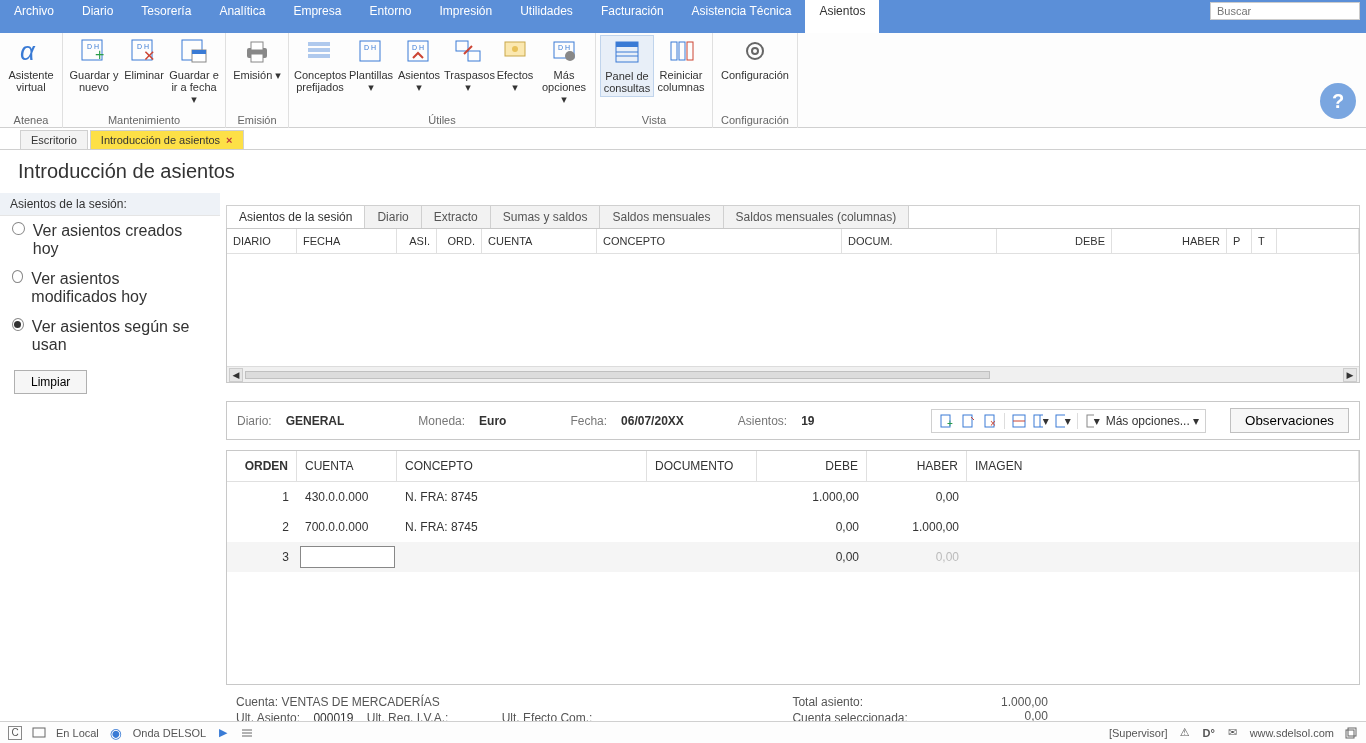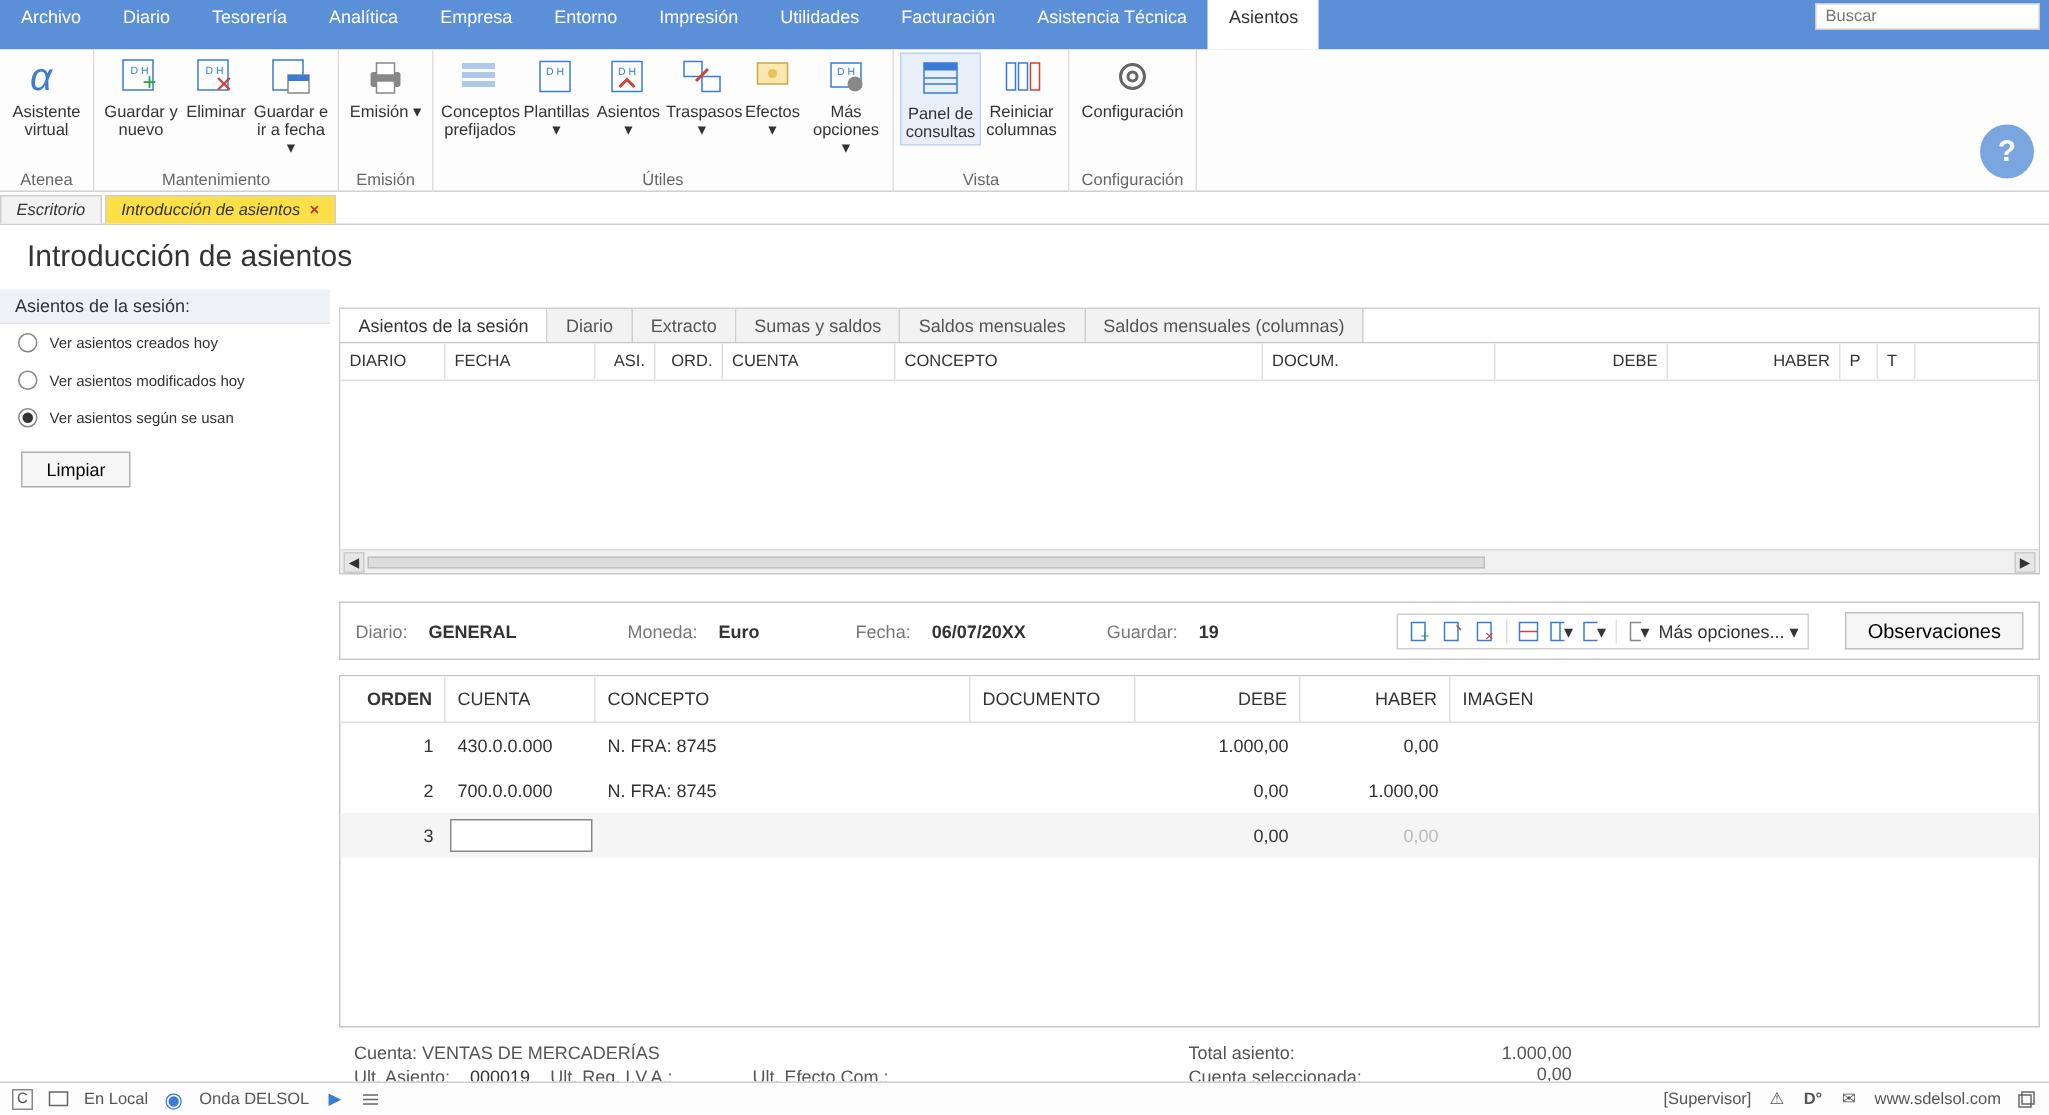--- a/index.html
+++ b/index.html
@@ -19,34 +19,34 @@
   .rgroup .label { text-align: center; font-size: 11px; color: #666; padding-bottom: 2px; }
   .rbtn { width: 54px; text-align: center; padding: 2px 1px; cursor: pointer; font-size: 11px; line-height: 12px; }
   .rbtn.active { background: #e8eff8; border: 1px solid #c0d4ec; }
   .rbtn .ico { width: 32px; height: 28px; margin: 0 auto 4px auto; display: flex; align-items: center; justify-content: center; }
   .rbtn .txt { display: block; }
   svg { display: block; }
 
   .help-circle { position: absolute; right: 10px; top: 50px; width: 36px; height: 36px; border-radius: 50%; background: #7aa6e0; display:flex; align-items:center; justify-content:center; color:#fff; font-size:20px; font-weight:bold; cursor:pointer;}
 
   
-  .doctabs { height: 22px; border-bottom: 1px solid #d0d0d0; display: flex; align-items: flex-end; padding-left: 0; gap: 2px; font-style: italic; }
+  .doctabs { height: 22px; border-bottom: 1px solid #d0d0d0; display: flex; align-items: flex-end; padding-left: 20px; gap: 2px; }
   .doctab { padding: 3px 10px; font-size: 11px; border: 1px solid #d0d0d0; border-bottom: none; background: #f3f3f3; cursor: pointer; }
   .doctab.active { background: #fde047; }
   .doctab .close { margin-left: 6px; color: #bf3b3b; font-weight: bold; }
 
   
   .main { display: flex; height: 580px; }
   .sidepanel { width: 220px; padding: 0; }
   .content { flex: 1; padding: 0 6px; }
 
   .page-title { font-size: 20px; font-weight: 400; padding: 10px 0 10px 18px; color: #333; }
 
   .side-head { background: #eef2f7; padding: 4px 10px; font-size: 12px; border-bottom: 1px solid #e5e5e5; }
-  .radio-row { padding: 6px 12px; display: flex; align-items: flex-end; gap: 8px; font-size: 10px; }
+  .radio-row { padding: 6px 12px; display: flex; align-items: flex-start; gap: 8px; font-size: 16px; }
   .radio { width: 13px; height: 13px; border: 1px solid #888; border-radius: 50%; display:inline-flex; align-items:center; justify-content:center; }
   .radio.checked::after { content: ""; width: 7px; height: 7px; background: #333; border-radius: 50%; }
   .side-btn { margin: 10px 16px 0 14px; padding: 4px 16px; border: 1px solid #b0b0b0; background: #f6f6f6; font-size: 12px; cursor: pointer; }
 
   
   .inner-tabs { display: flex; border: 1px solid #d0d0d0; border-bottom: none; margin-top: 12px; }
   .itab { padding: 4px 12px; font-size: 12px; border-right: 1px solid #d0d0d0; cursor: pointer; }
   .itab.active { background: #fff; }
   .itab:not(.active) { background: #f2f2f2; color: #555; }
 
@@ -350,21 +350,21 @@
       </div>
     </div>
 
     <div class="entry-bar">
       <span class="lbl">Diario:</span>
       <span class="val">GENERAL</span>
       <span class="lbl" style="margin-left:60px">Moneda:</span>
       <span class="val">Euro</span>
       <span class="lbl" style="margin-left:50px">Fecha:</span>
       <span class="val">06/07/20XX</span>
-      <span class="lbl" style="margin-left:40px">Guardar:</span>
+      <span class="lbl" style="margin-left:40px">Asientos:</span>
       <span class="val">19</span>
 
       <div class="toolbar">
         <span class="mini-ico">
             <svg width="14" height="14">
               <rect x="2" y="1" width="9" height="12" fill="none" stroke="#3a7bd5"></rect>
               <text x="8" y="13" font-size="10" fill="#2a9d4a">+</text>
             </svg>
           </span>
         <span class="mini-ico">

